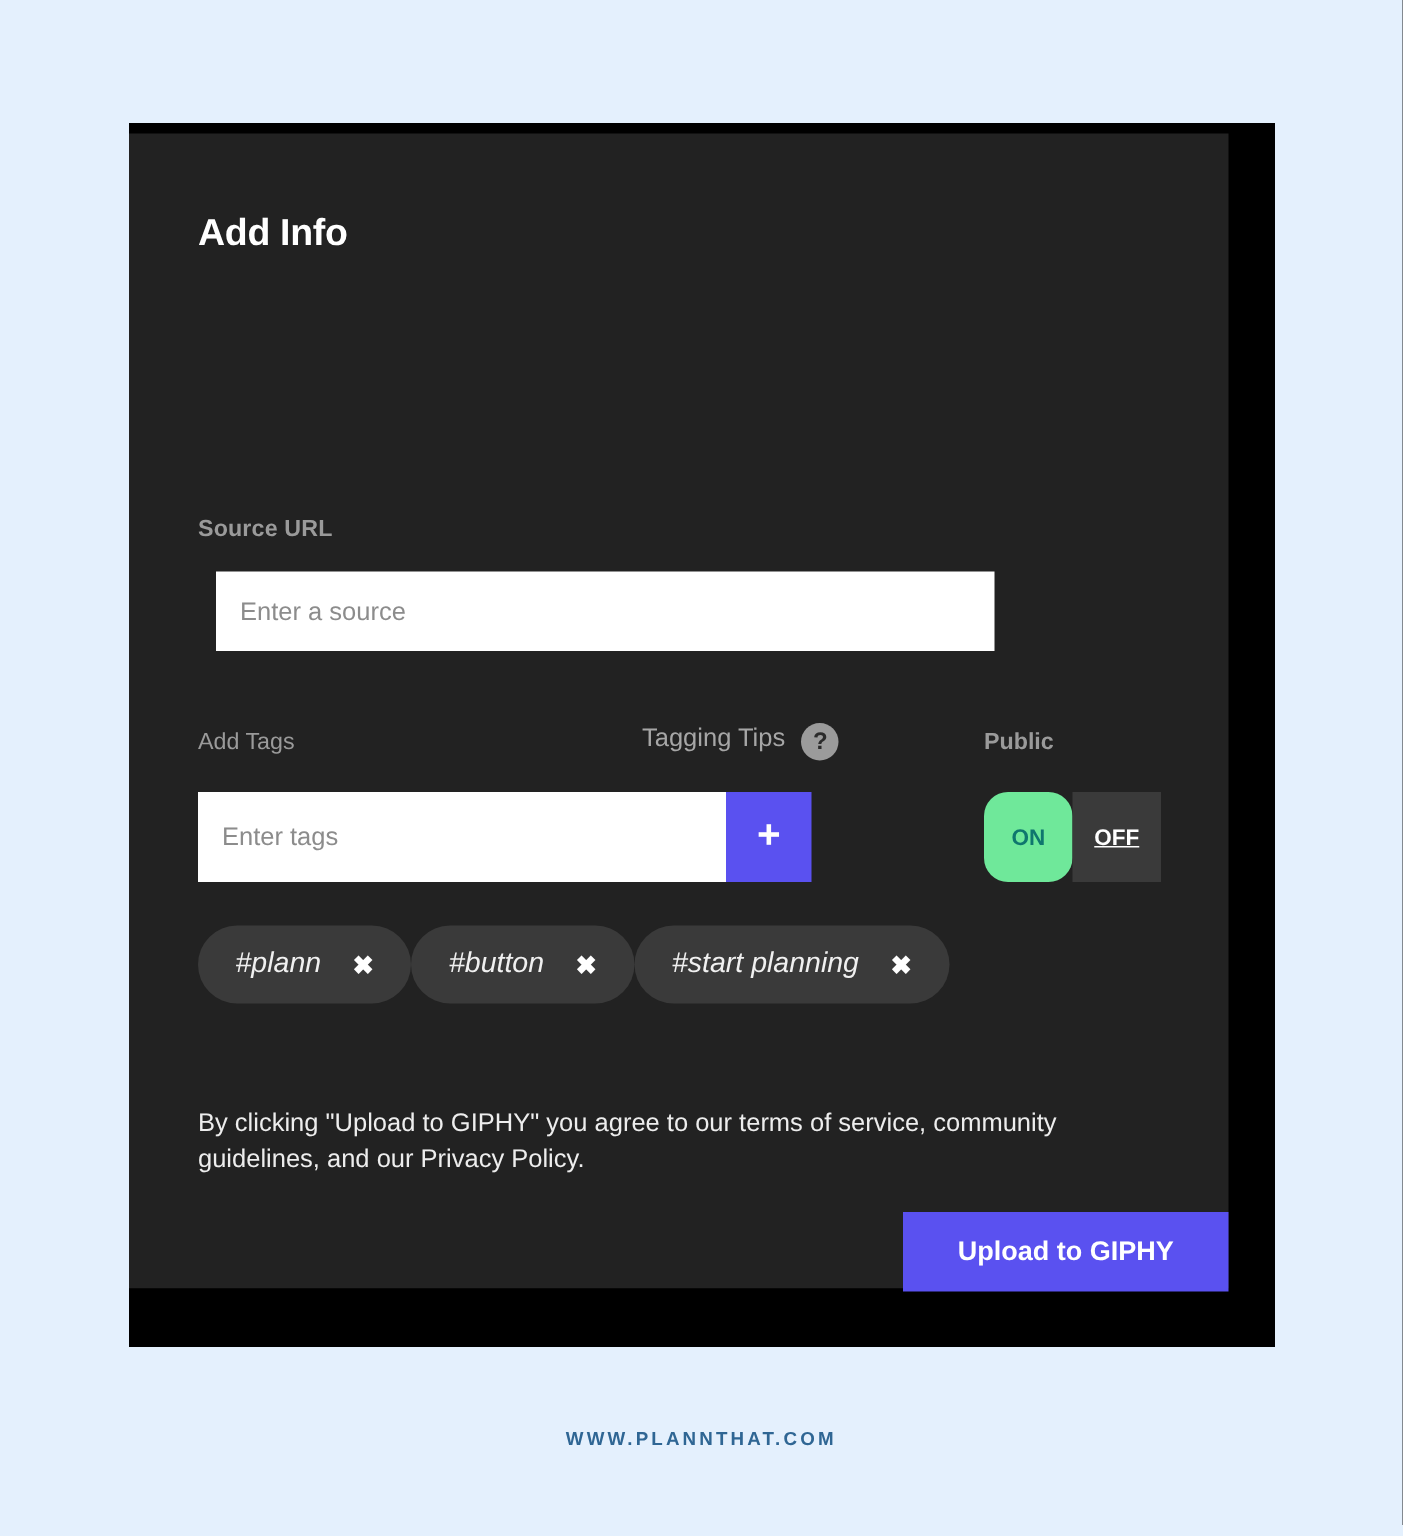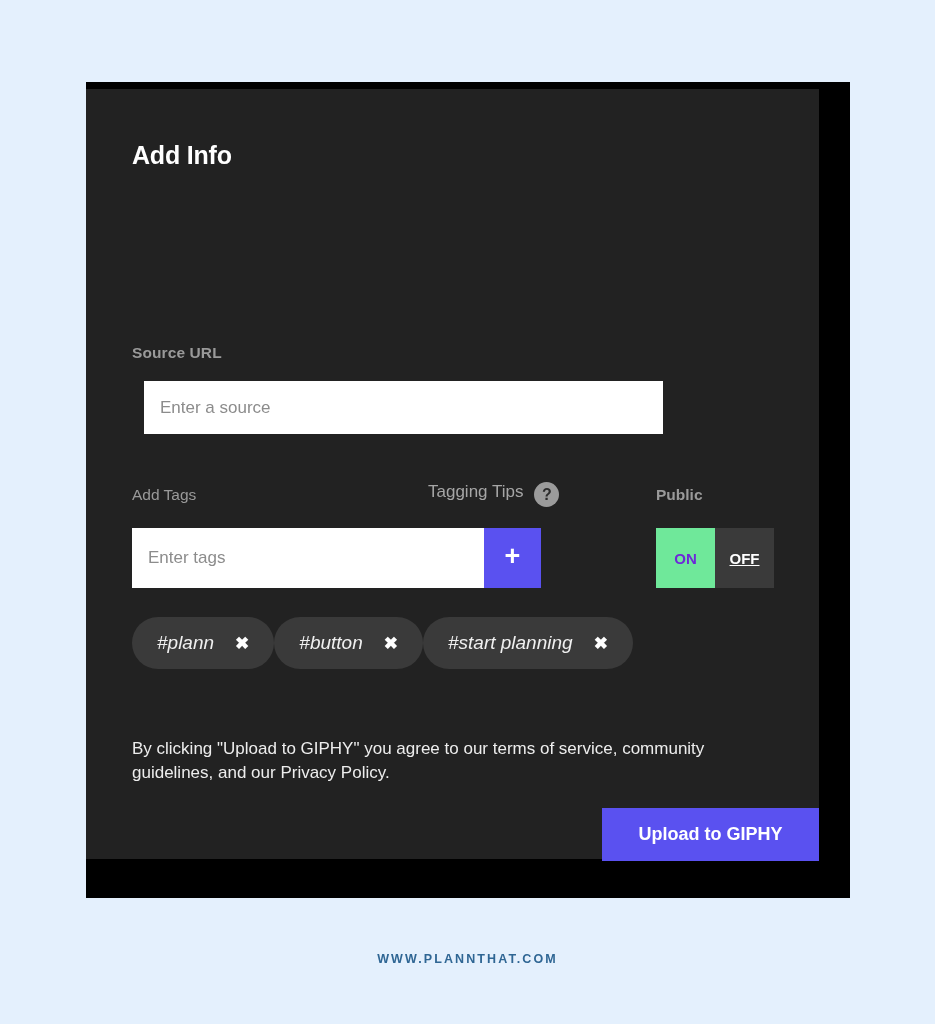--- a/index.html
+++ b/index.html
@@ -178,21 +178,21 @@
     width: 59px;
     height: 60px;
     display: flex;
     align-items: center;
     justify-content: center;
     font-size: 15px;
     font-weight: bold;
     cursor: pointer;
     box-sizing: border-box;
   }
-  #public-toggle .seg.on  { background: #6fe89a; color: #6d28d9; }
+  #public-toggle .seg.on  { background: #6fe89a; color: #0f766e; border-radius: 16px; }
   #public-toggle .seg.off { background: #3a3a3a; color: #ffffff; text-decoration: underline; }
 
   
   #tag-chip-list {
     position: absolute;
     left: 46px;
     top: 528px;
     display: flex;
     gap: 0;
   }

